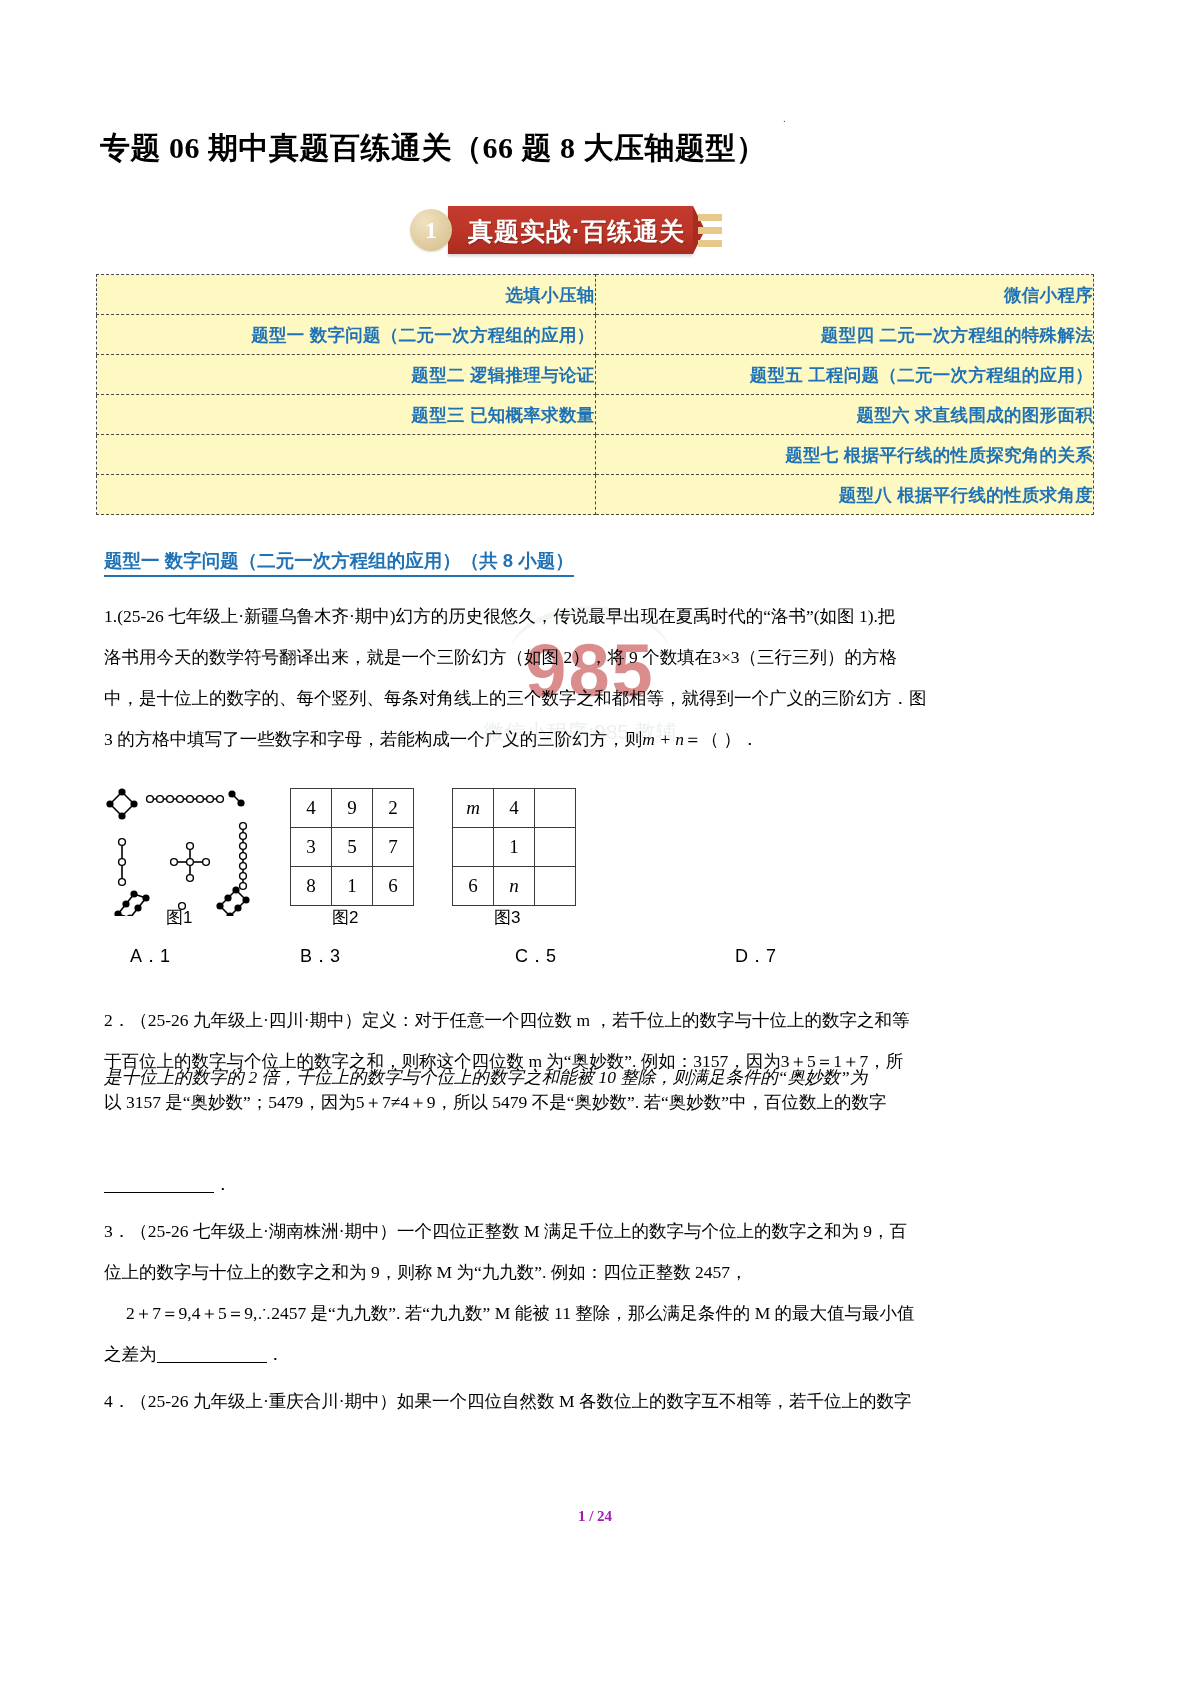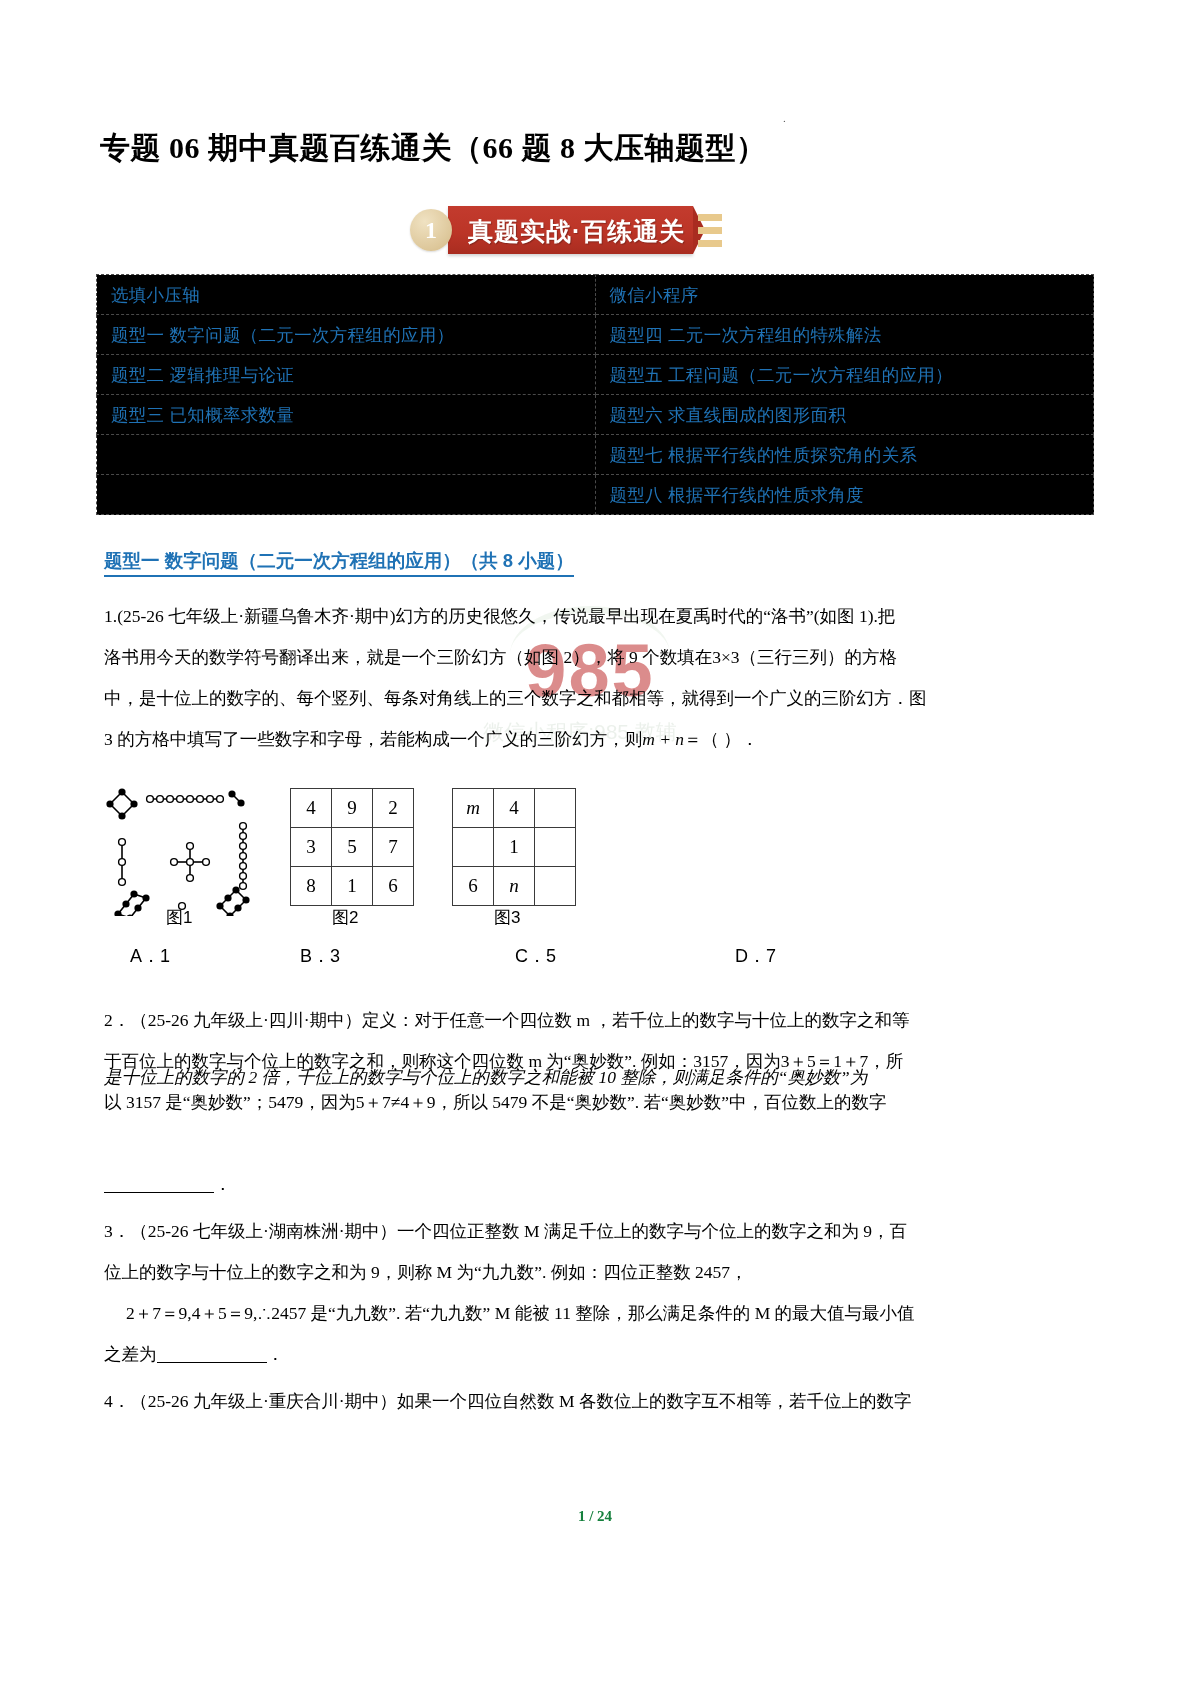--- a/index.html
+++ b/index.html
@@ -166,30 +166,31 @@
     position: absolute;
     left: 96px;
     top: 274px;
     width: 998px;
     border-collapse: collapse;
     table-layout: fixed;
     z-index: 3;
   }
   .outline td {
     border: 1px dashed #4a4a4a;
-    background: #000000;
+    background: #fef9c3;
     height: 39px;
     padding: 0 0 0 14px;
     vertical-align: middle;
     color: #1f72b5;
     font-size: 17.5px;
-    font-weight: normal;
+    font-weight: bold;
     font-family: "Liberation Sans", sans-serif;
     white-space: nowrap;
     letter-spacing: 0.3px;
+    text-align: right;
   }
   .outline td.empty { color: transparent; }
 
   
   .section-head {
     position: absolute;
     left: 104px;
     top: 548px;
     font-size: 18.5px;
     font-weight: bold;
@@ -277,21 +278,21 @@
   
   .footer {
     position: absolute;
     left: 0;
     top: 1508px;
     width: 1190px;
     text-align: center;
     font-size: 15px;
     font-weight: bold;
     font-family: "Liberation Serif", serif;
-    color: #15803d;
+    color: #a21caf;
     z-index: 3;
   }
 </style>
 </head>
 <body>
 
 <div class="page">
 
   <div class="watermark">
     <div class="wm-book"></div>

